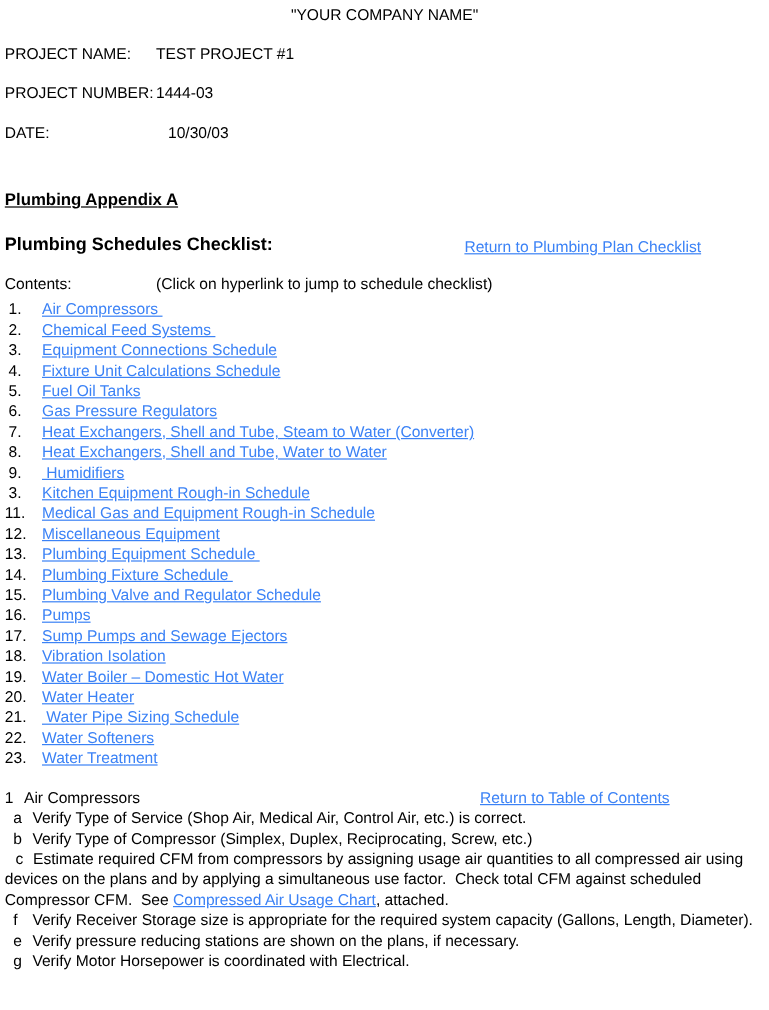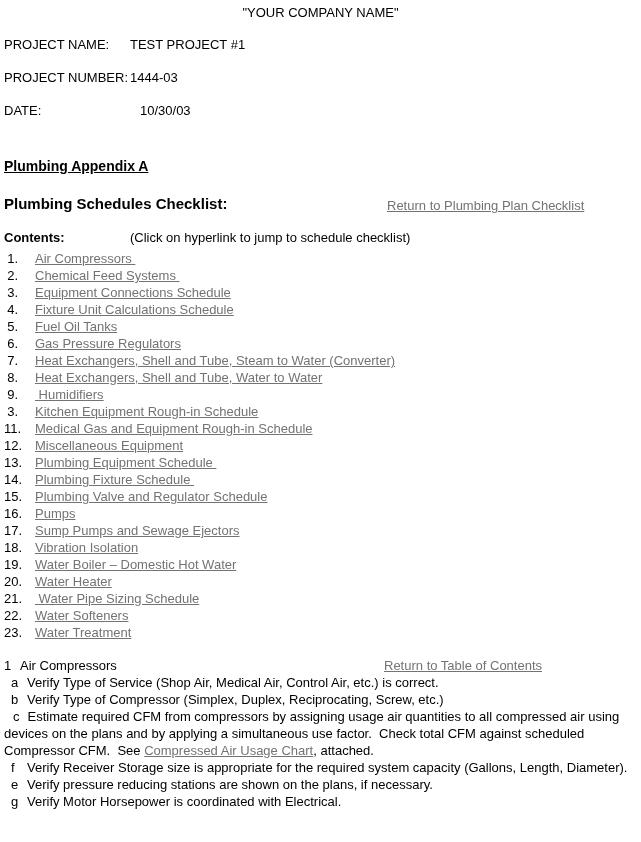--- a/index.html
+++ b/index.html
@@ -26,36 +26,36 @@
     font-size: 14px; font-weight: bold; line-height: 19px;
     text-decoration: underline;
     display: inline-block;
   }
   .appendix-wrap { margin-top: 19px; }
   .checklist-row { position: relative; margin-top: 18px; line-height: 19px; }
   .checklist-title { font-size: 15px; font-weight: bold; }
   .return-plan-link { position: absolute; left: 383px; top: 3px; font-size: 13px; line-height: 17px; }
 
   .contents-row { margin-top: 15px; }
-  .contents-label { display: inline-block; width: 126px; font-weight: bold; }
+  .contents-label { display: inline-block; width: 126px; font-weight: normal; }
 
   .link {
-    color: #737373;
+    color: #3b82f6;
     text-decoration: underline;
     cursor: pointer;
   }
 
   .toc { margin-top: 4px; }
   .toc-item { line-height: 17px; height: 17px; }
   .toc-num { display: inline-block; width: 14px; text-align: right; }
   .toc-link { margin-left: 17px; white-space: pre-wrap; }
 
   .section-header { position: relative; margin-top: 16px; }
   .section-num { display: inline-block; width: 16px; }
-  .section-return-link { position: absolute; left: 380px; top: 0; }
+  .section-return-link { position: absolute; left: 396px; top: 0; }
 
   .sub-item { padding-left: 23px; text-indent: -16px; }
   .sub-letter { display: inline-block; width: 16px; text-indent: 0; }
   .sub-para { margin: 0; }
   .sub-letter-c { margin-left: 9px; margin-right: 8px; }
   .pre { white-space: pre-wrap; }
 </style>
 </head>
 <body>
 

